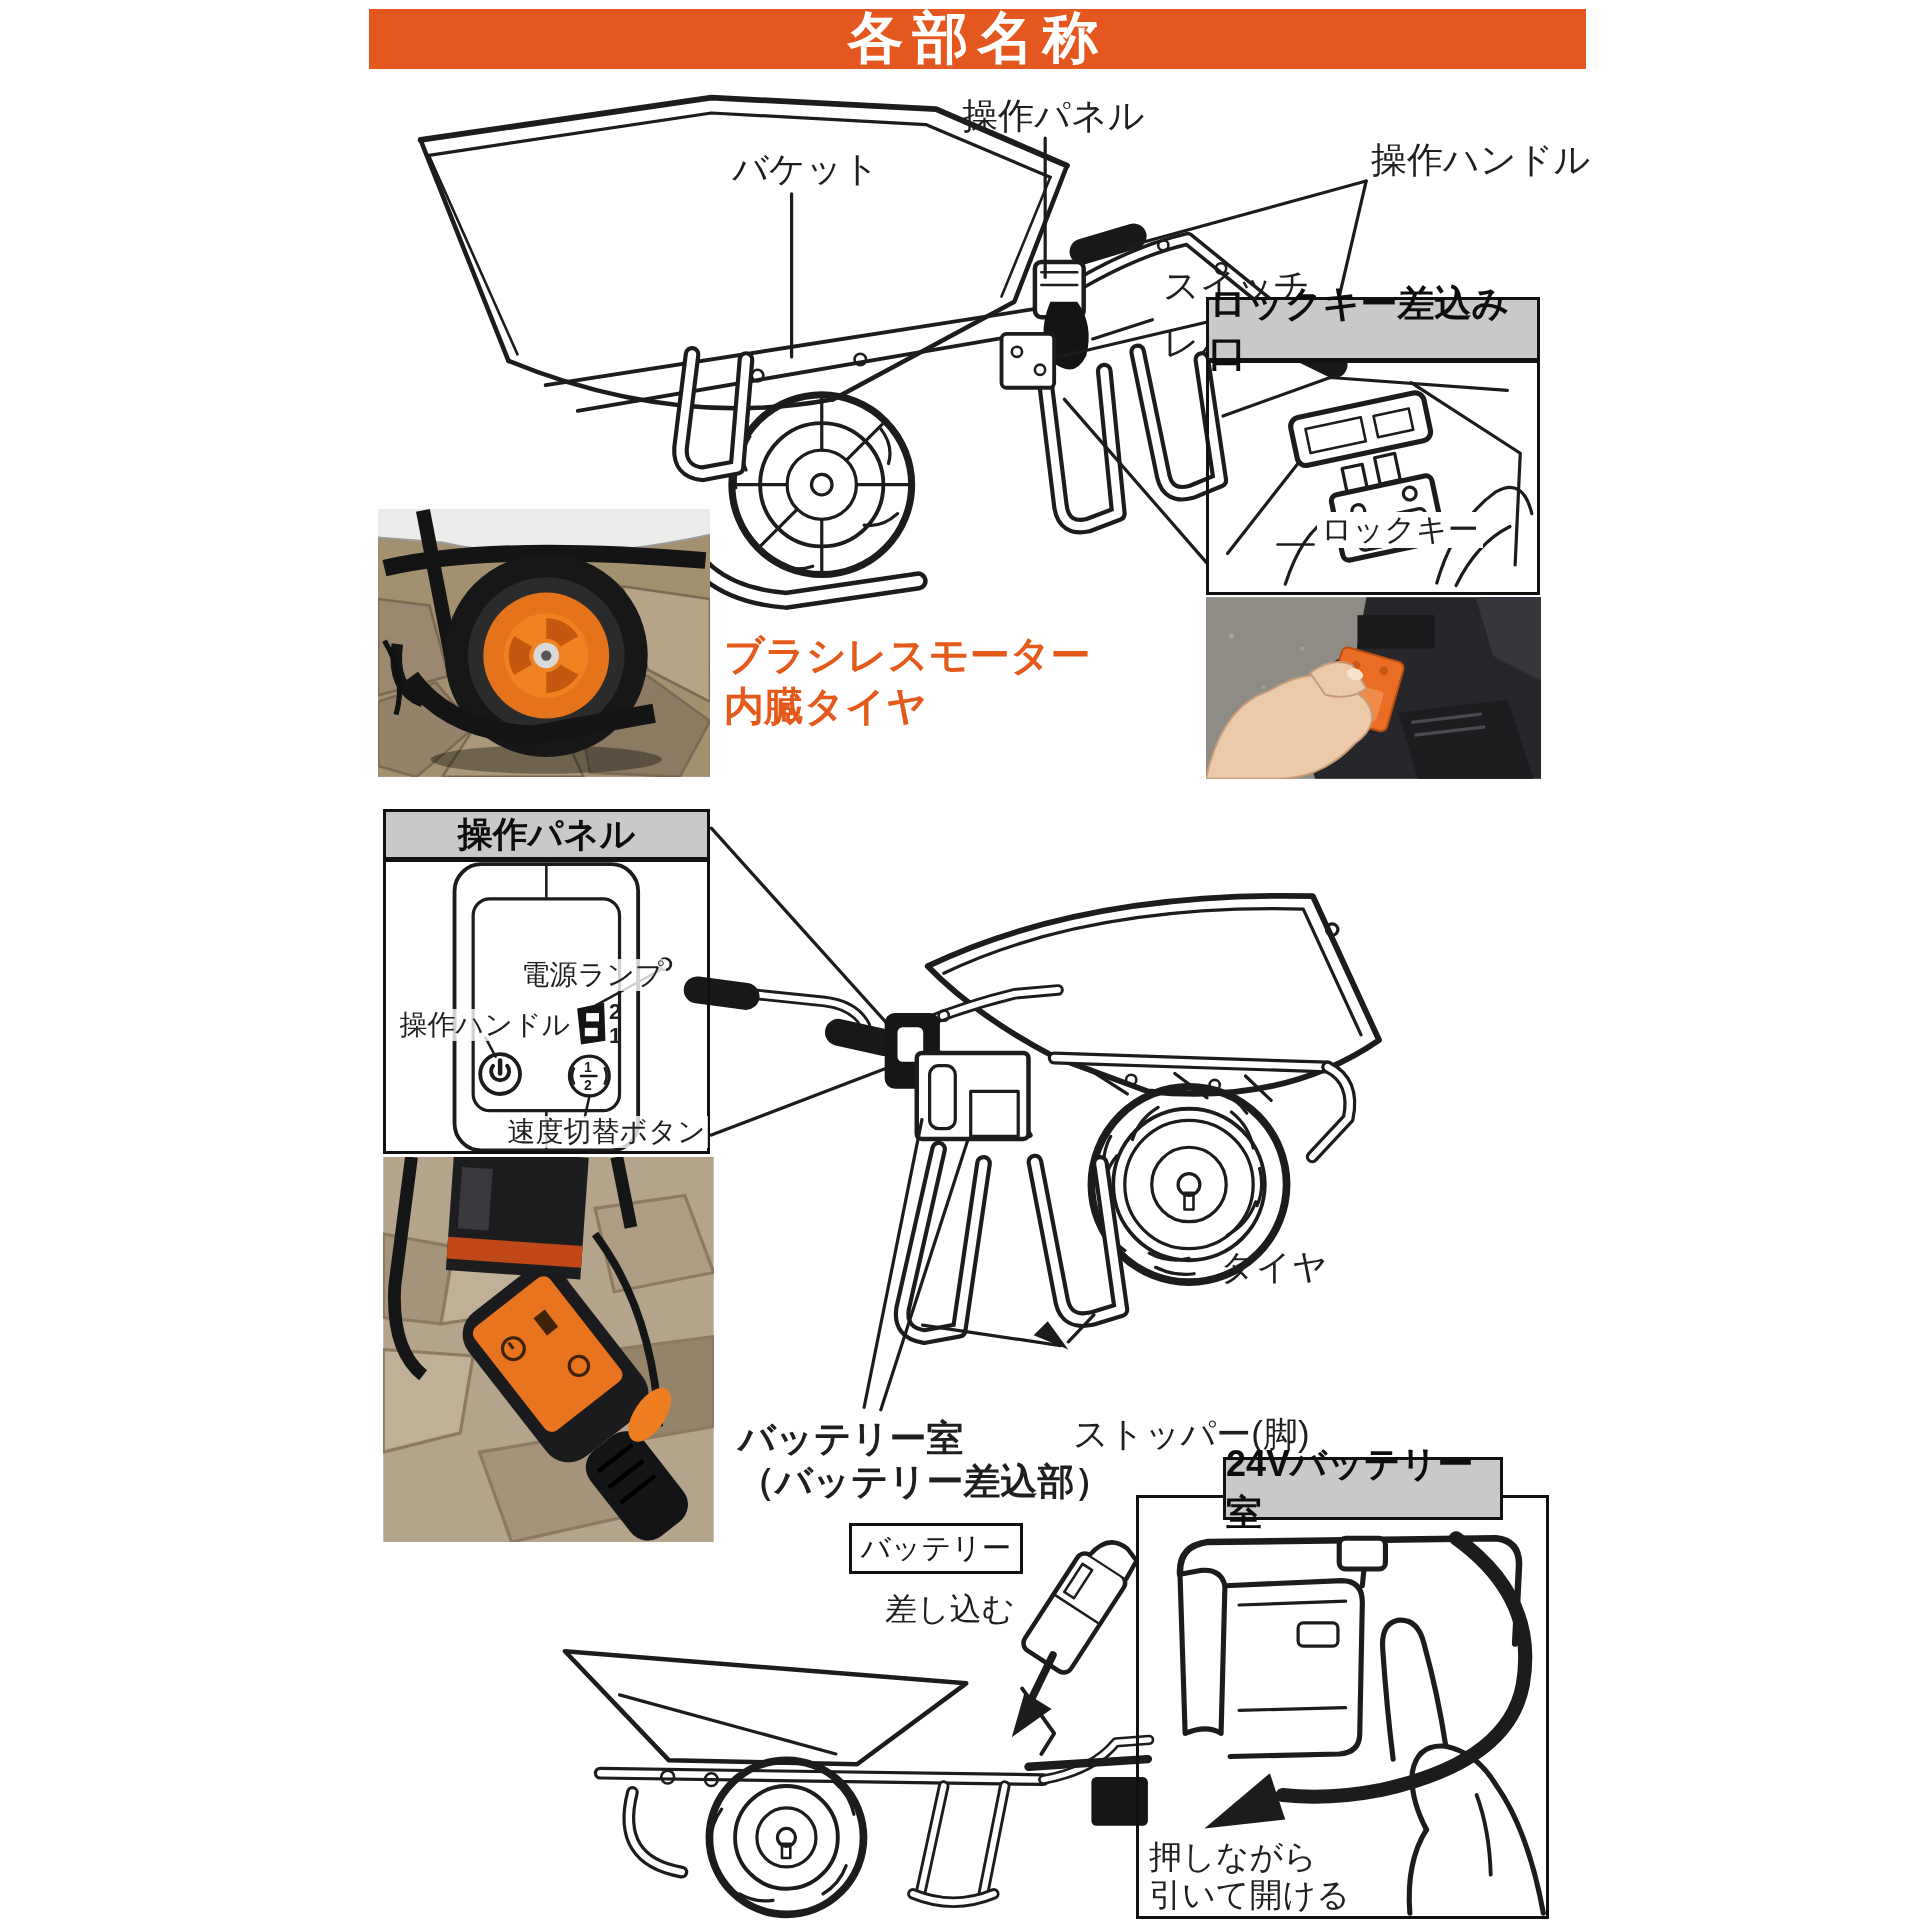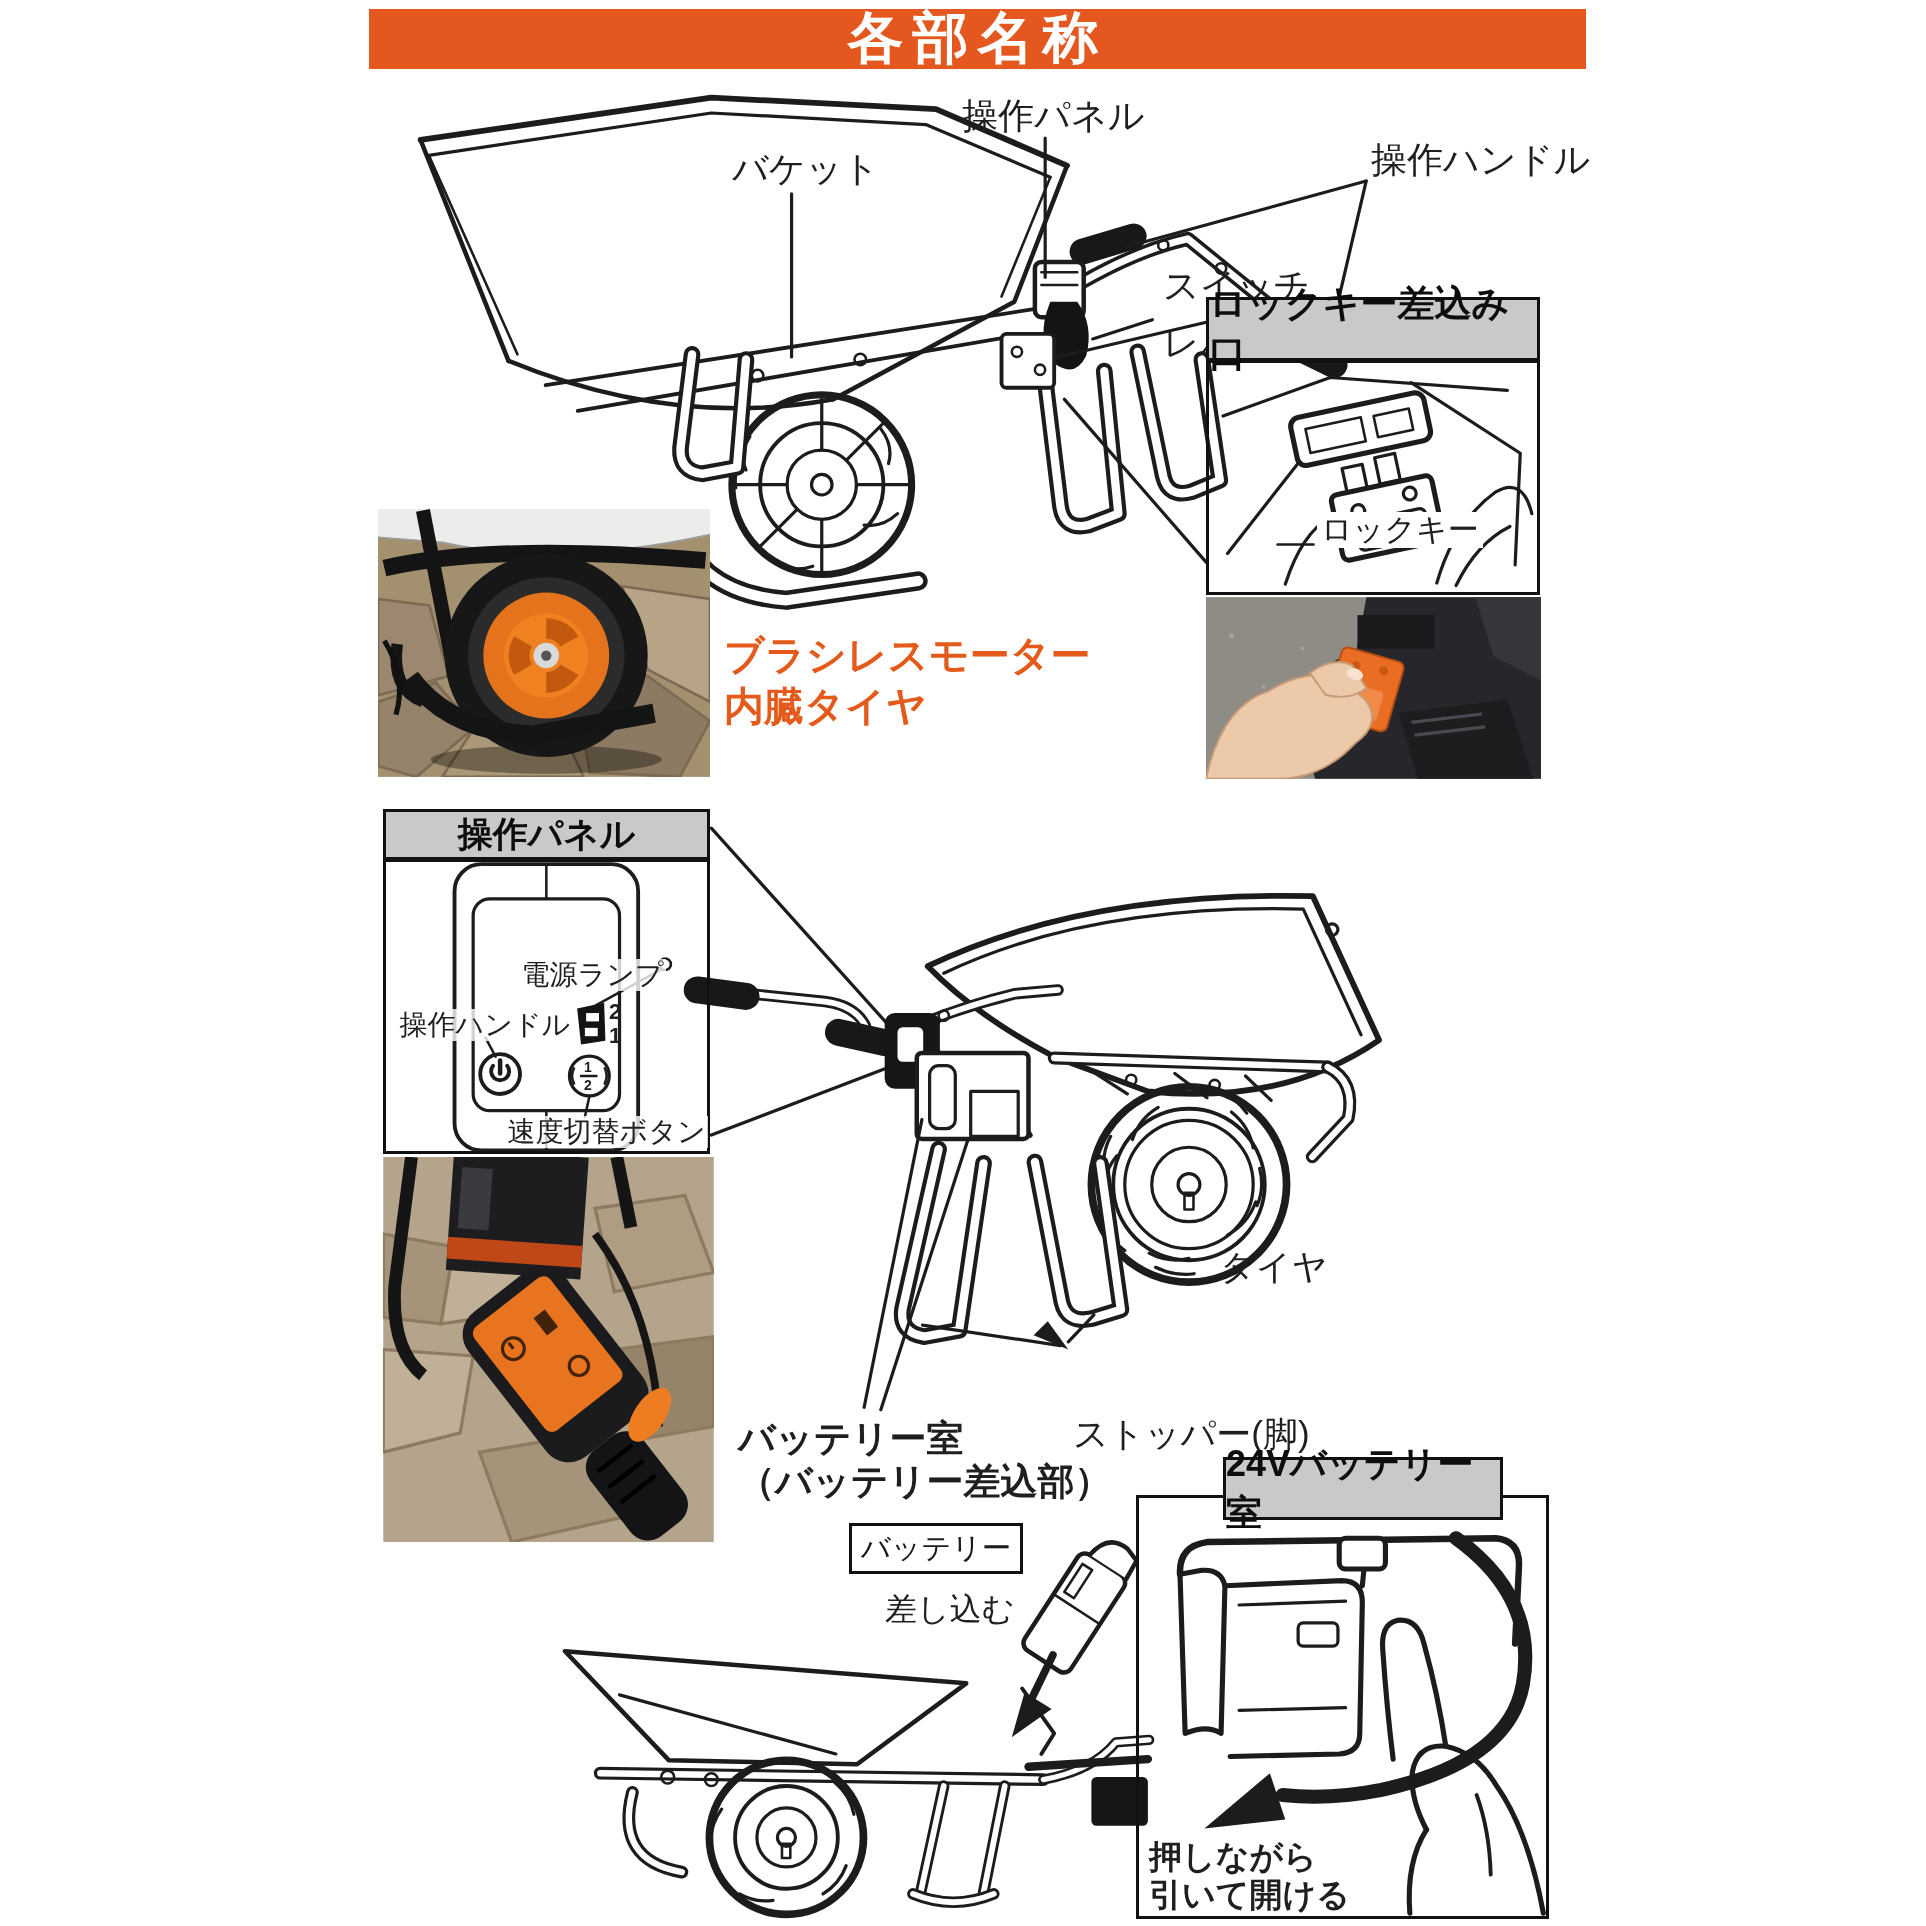--- a/index.html
+++ b/index.html
@@ -384,19 +384,19 @@
   <div class="lbl" style="left:1220px;top:1247px;font-size:35px;">タイヤ</div>
   <div class="lbl" style="left:1073px;top:1414px;font-size:35px;">ストッパー(脚)</div>
 
   <div class="lbl lbl-c" style="left:738px;top:1418px;width:411px;font-size:37px;font-weight:700;">
     <div>バッテリー室</div>
     <div>（バッテリー差込部）</div>
   </div>
 
   <div class="lbl" style="left:885px;top:1591px;font-size:32px;">差し込む</div>
 
-  <div class="lbl lbl-c" style="left:1149px;top:1838px;width:331px;font-size:33px;z-index:8;font-weight:bold;">
+  <div class="lbl lbl-c" style="left:1149px;top:1838px;width:331px;font-size:33px;z-index:8;">
     <div>押しながら</div>
     <div>引いて開ける</div>
   </div>
 
 </div>
 
 
 </body></html>

